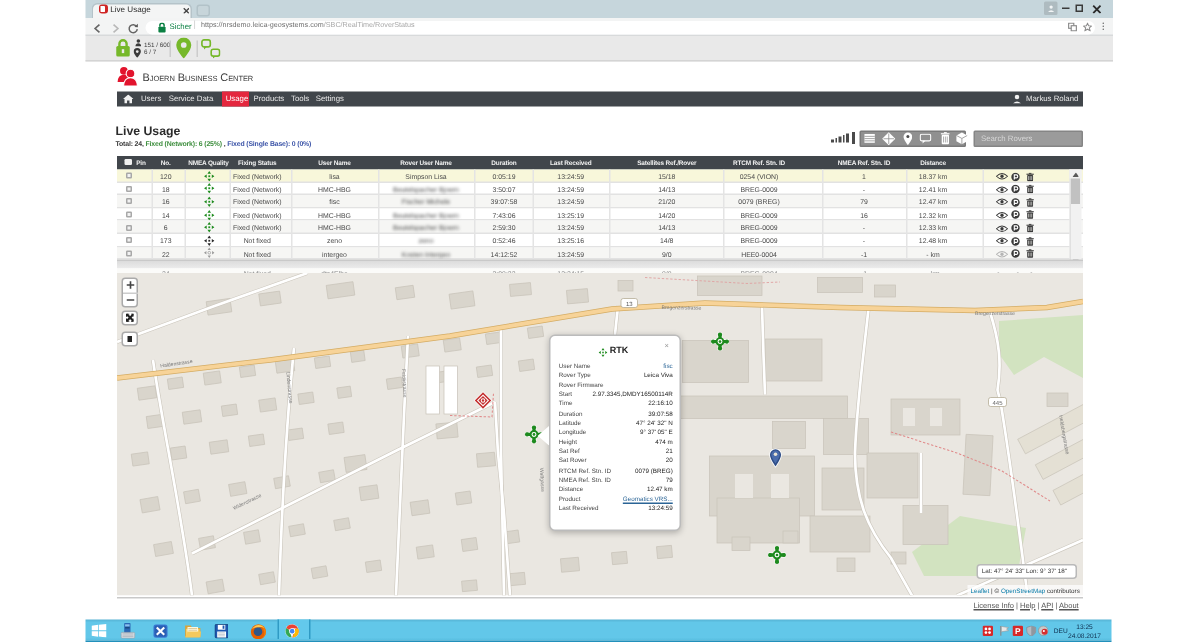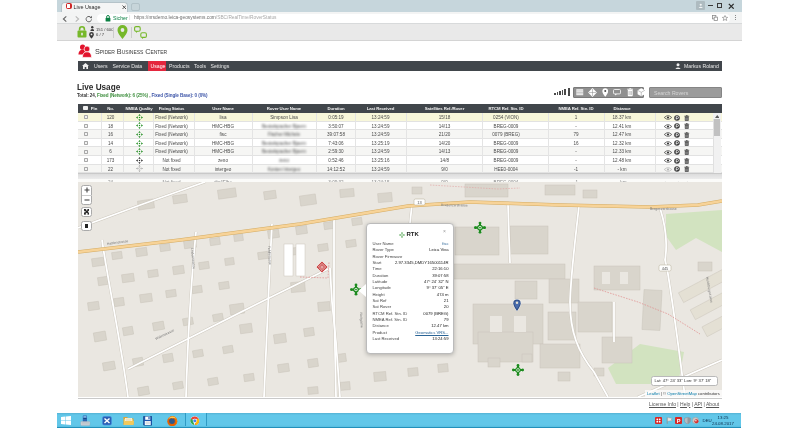--- a/index.html
+++ b/index.html
@@ -85,21 +85,21 @@
       <path d="M2 5.2 L2 7 L4 5.2" fill="#76b82a"></path>
       <rect x="6.8" y="6.8" width="5.6" height="4.6" rx="1.4" fill="none" stroke="#76b82a" stroke-width="1.1"></rect>
       <path d="M8 11.4 L8 13 L10 11.4" fill="#76b82a"></path>
     </svg>
     <svg class="a" style="left:78px;top:43.5px" width="14" height="14" viewBox="0 0 14 14">
       <circle cx="4.6" cy="3.2" r="2.6" fill="#e2142d"></circle>
       <path d="M0.4 10.6 Q0.6 5.8 4.6 5.8 Q8.6 5.8 8.8 10.6 Z" fill="#e2142d"></path>
       <circle cx="9" cy="5" r="2.9" fill="#e2142d" stroke="#fff" stroke-width="0.7"></circle>
       <path d="M4.4 13.4 Q4.6 7.8 9 7.8 Q13.4 7.8 13.6 13.4 Z" fill="#e2142d" stroke="#fff" stroke-width="0.7"></path>
     </svg>
-    <div class="a" style="left:95px;top:46.8px;font-size:7.3px;color:#3a3a3a;font-variant:small-caps;letter-spacing:-0.05px;">Spider Business Center</div>
+    <div class="a" style="left:95px;top:46.8px;font-size:7.3px;color:#3a3a3a;font-variant:small-caps;letter-spacing:-0.05px;">Bjoern Business Center</div>
     <div class="a" style="left:77.5px;top:61px;width:644.5px;height:9.5px;background:#41464b;"></div>
     <svg class="a" style="left:81.5px;top:62.8px" width="7" height="6" viewBox="0 0 7 6">
       <path d="M3.5 0 L7 3 L6 3 L6 6 L4.3 6 L4.3 4 L2.7 4 L2.7 6 L1 6 L1 3 L0 3 Z" fill="#f0f0f0"></path>
     </svg>
     <div class="a" style="left:94px;top:62.6px;font-size:5.2px;color:#e8e8e8;">Users</div>
     <div class="a" style="left:112.5px;top:62.6px;font-size:5.2px;color:#e8e8e8;">Service Data</div>
     <div class="a" style="left:169px;top:62.6px;font-size:5.2px;color:#e8e8e8;">Products</div>
     <div class="a" style="left:194px;top:62.6px;font-size:5.2px;color:#e8e8e8;">Tools</div>
     <div class="a" style="left:210.5px;top:62.6px;font-size:5.2px;color:#e8e8e8;">Settings</div>
     <div class="a" style="left:147.5px;top:61px;width:18px;height:9.5px;background:#e4273e;"></div>

